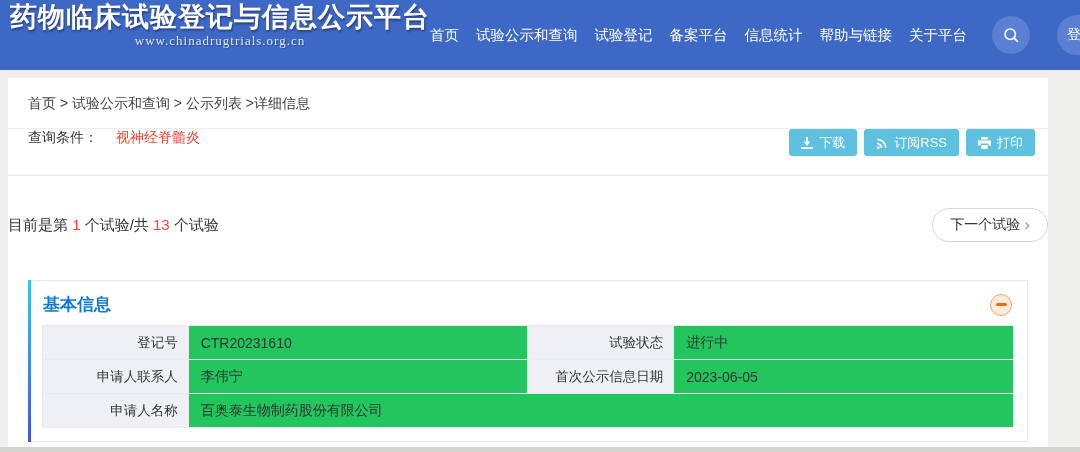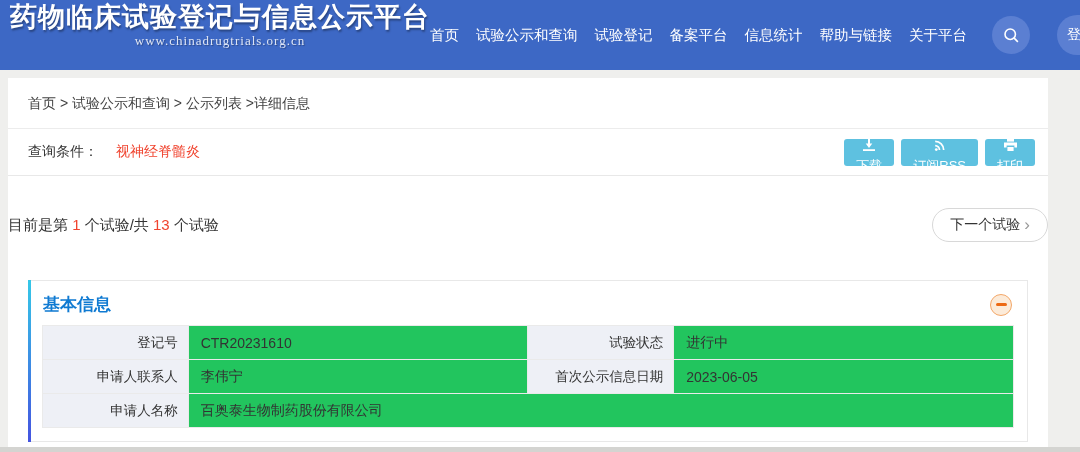--- a/index.html
+++ b/index.html
@@ -48,32 +48,31 @@
   
   .page {
     position:absolute; left:8px; top:78px;
     width:1040px; height:370px; background:#fff;
   }
   .breadcrumb {
     padding:17px 20px 15px; font-size:14px; color:#424242;
     border-bottom:1px solid #ececec;
   }
   .query-row {
-    height:47px; display:flex; align-items:center;
+    height:47px; display:flex; align-items:flex-start;
     padding:0 13px 0 20px; border-bottom:1px solid #e8e8e8;
   }
   .query-label { font-size:14px; color:#333; }
   .query-value { font-size:14px; color:#f0432e; margin-left:18px; }
   .toolbar { margin-left:auto; display:flex; gap:7px; }
   .tool-btn {
     background:#5ec1e0; color:#fff; border:none; cursor:pointer;
     height:27px; padding:0 12px; border-radius:3px;
     display:flex; align-items:center; gap:6px; font-size:13px;
     font-family:inherit;
-    flex-direction:column;
   }
 
   
   .pager {
     height:98px; display:flex; align-items:center; justify-content:space-between; gap:20px;
   }
   .pager-text { font-size:15px; color:#333; }
   .pager-text .num { color:#f0432e; }
   .next-btn {
     display:inline-flex; align-items:center; gap:4px;

